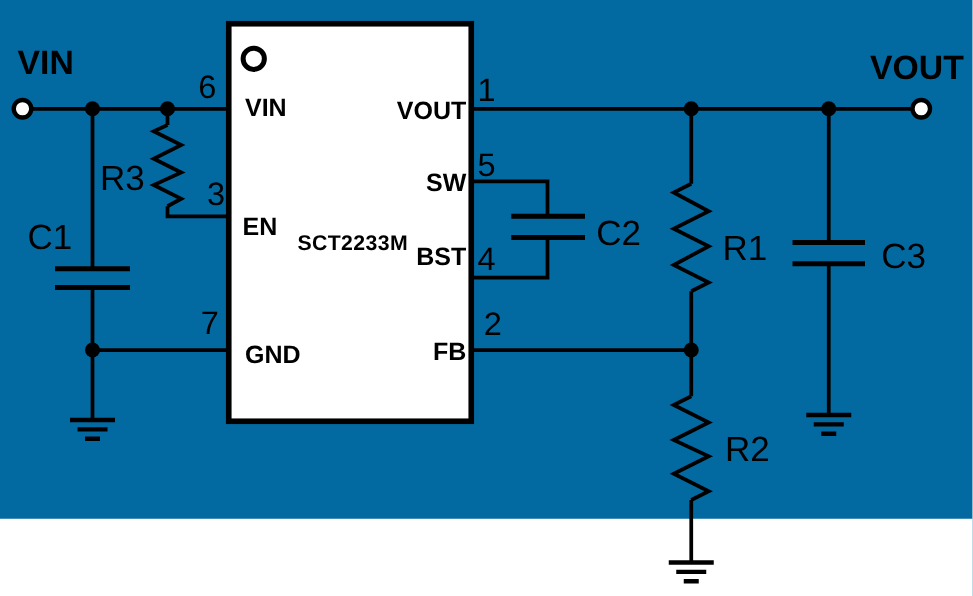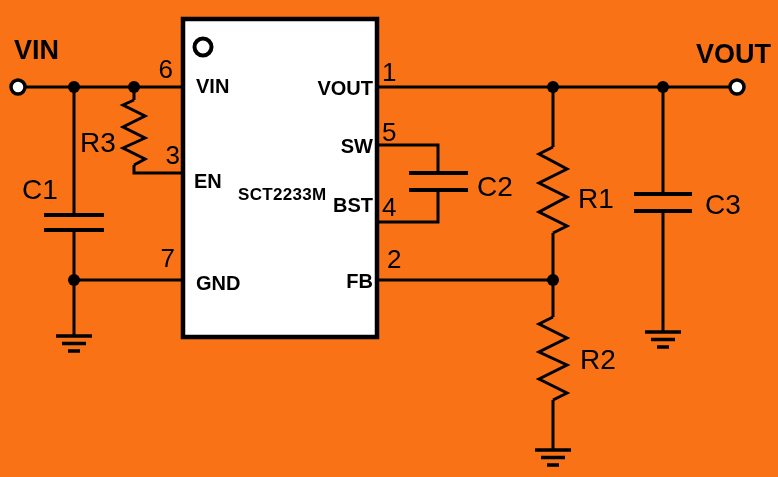--- a/index.html
+++ b/index.html
@@ -6,22 +6,22 @@
     margin: 0;
     padding: 0;
     width: 778px;
     height: 477px;
     background: #ffffff;
     overflow: hidden;
   }
   .schematic-wrap {
     position: relative;
     width: 778px;
-    height: 477px;
-    background: #f97316;
+    height: 415px;
+    background: #0369a1;
   }
   svg text {
     font-family: "Liberation Sans", sans-serif;
     fill: #000000;
     stroke: none;
   }
   .term-label  { font-size: 27px; font-weight: bold; }
   .pin-num     { font-size: 26px; font-weight: normal; }
   .pin-name    { font-size: 20px; font-weight: bold; }
   .part-name   { font-size: 17px; font-weight: bold; letter-spacing: 0.3px; }

